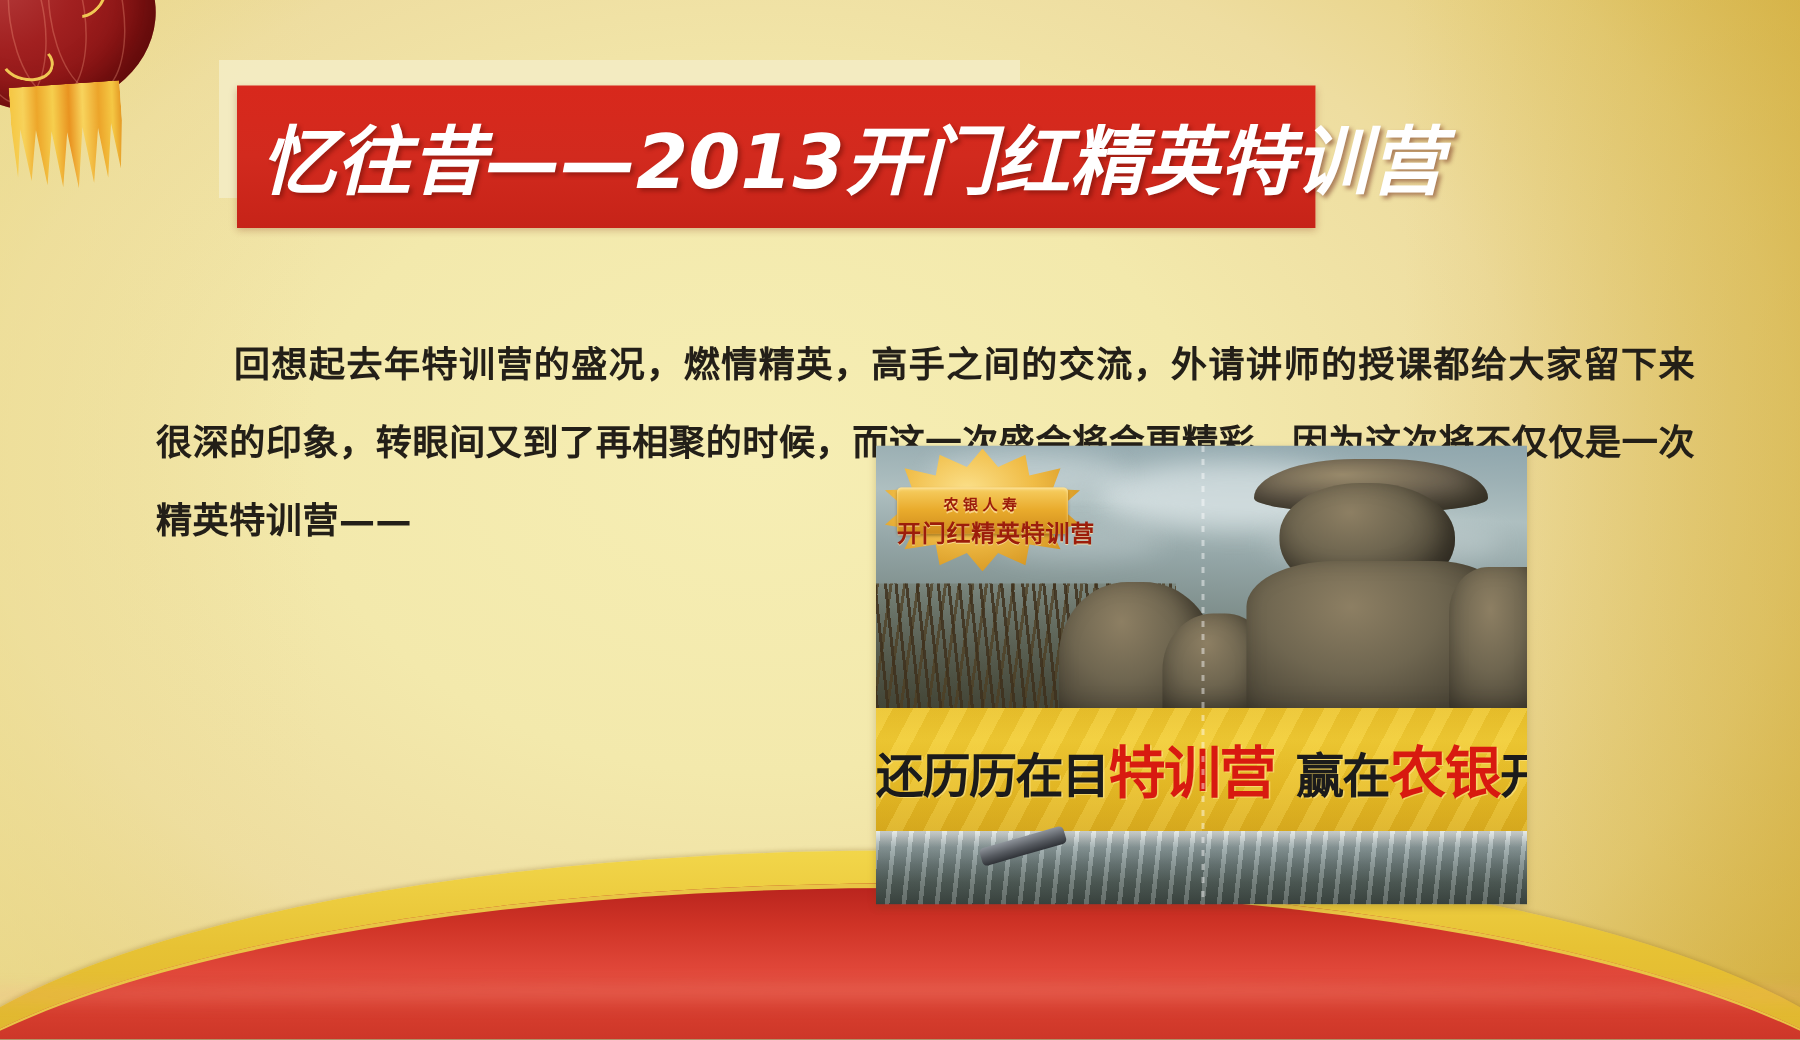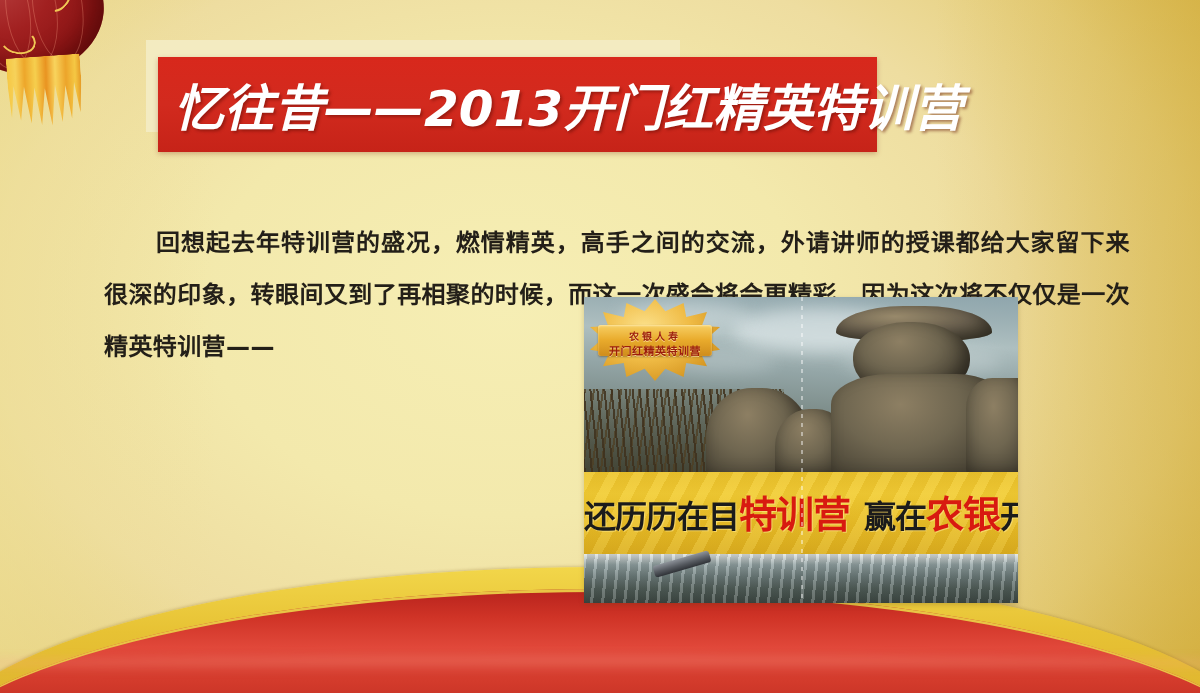--- a/index.html
+++ b/index.html
@@ -368,21 +368,21 @@
   .badge-l1, .badge-l2 {
     position: absolute;
     width: 100%;
     text-align: center;
     color: #9c1d0b;
     font-weight: bold;
     white-space: nowrap;
     text-shadow: 0 1px 0 rgba(255,230,170,0.75);
   }
   .badge-l1 { top: 3px;  left: 0; font-size: 10px; letter-spacing: 3px; }
-  .badge-l2 { top: 17px; left: 0; font-size: 11px; letter-spacing: 0.5px; }
+  .badge-l2 { top: 17px; left: 0; font-size: 16px; letter-spacing: 0.5px; }
 
   
   .photo-banner {
     position: absolute;
     left: 0;
     top: 175px;
     width: 100%;
     height: 82px;
     background:
       linear-gradient(180deg, #e9c12c 0%, #f0cb34 26%, #e6bb26 64%, #d8ab1e 100%);

